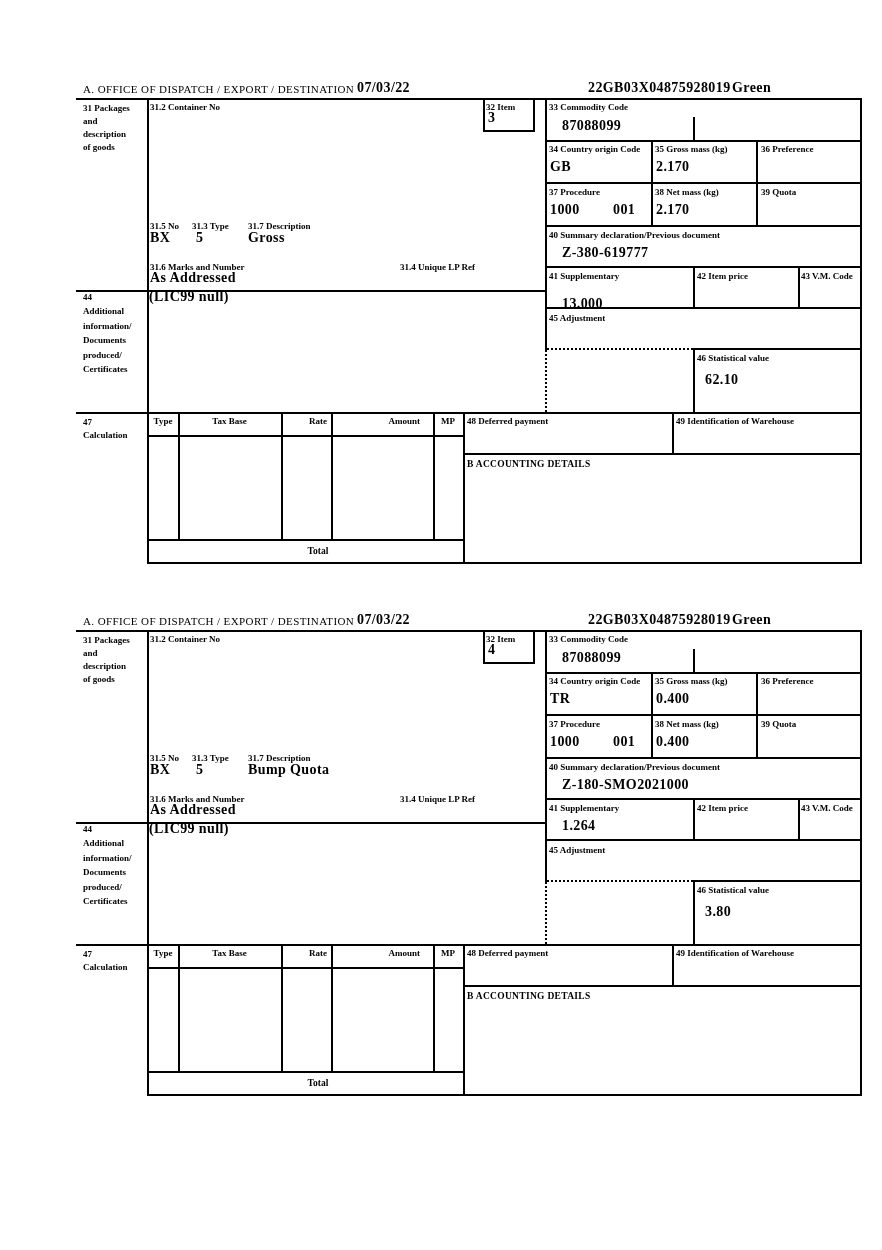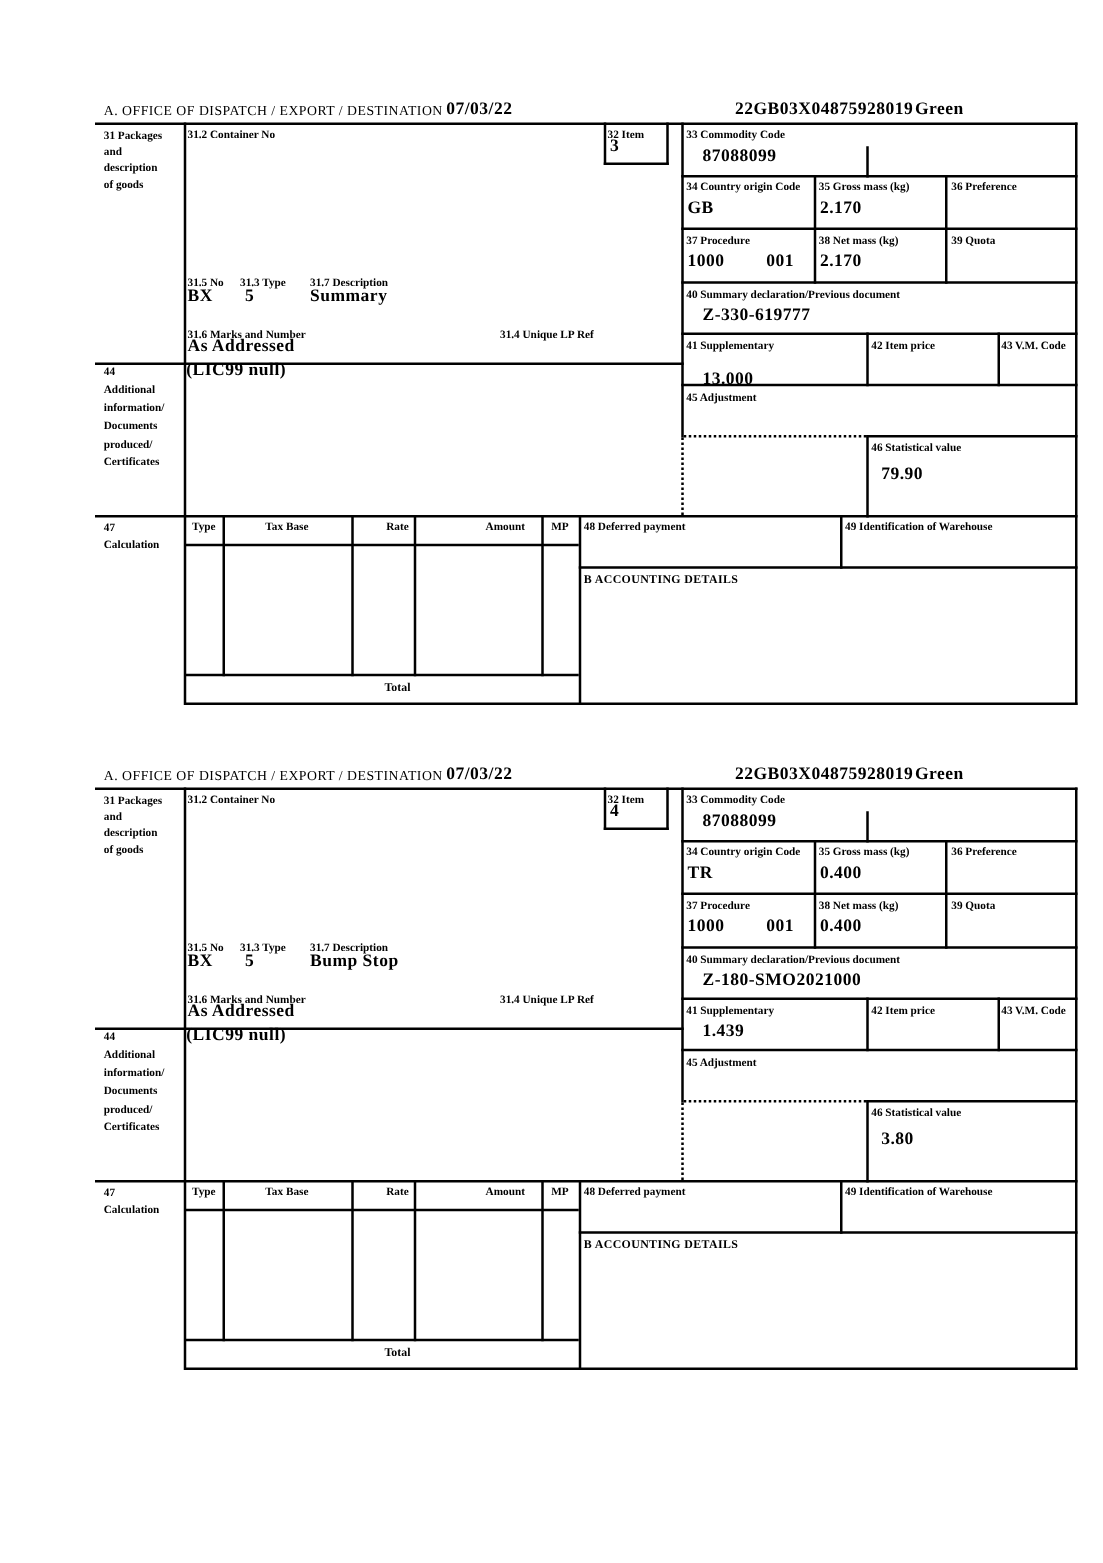--- a/index.html
+++ b/index.html
@@ -70,21 +70,21 @@
 
     <div class="lbl" style="left:74px;top:22px;">31.2 Container No</div>
     <div class="lbl" style="left:410px;top:22px;">32 Item</div>
     <div class="val" style="left:412px;top:30px;">3</div>
 
     <div class="lbl" style="left:74px;top:141px;">31.5 No</div>
     <div class="lbl" style="left:116px;top:141px;">31.3 Type</div>
     <div class="lbl" style="left:172px;top:141px;">31.7 Description</div>
     <div class="val" style="left:74px;top:150px;">BX</div>
     <div class="val" style="left:120px;top:150px;">5</div>
-    <div class="val" style="left:172px;top:150px;">Summary</div>
+    <div class="val" style="left:172px;top:150px;">Gross</div>
 
     <div class="lbl" style="left:74px;top:182px;">31.6 Marks and Number</div>
     <div class="lbl" style="left:324px;top:182px;">31.4 Unique LP Ref</div>
     <div class="val" style="left:74px;top:190px;">As Addressed</div>
 
     <div class="lbl" style="left:473px;top:22px;">33 Commodity Code</div>
     <div class="val" style="left:486px;top:38px;">87088099</div>
 
     <div class="lbl" style="left:473px;top:64px;">34 Country origin Code</div>
     <div class="val" style="left:474px;top:79px;">GB</div>
@@ -93,30 +93,30 @@
     <div class="lbl" style="left:685px;top:64px;">36 Preference</div>
 
     <div class="lbl" style="left:473px;top:107px;">37 Procedure</div>
     <div class="val" style="left:474px;top:122px;">1000</div>
     <div class="val" style="left:537px;top:122px;">001</div>
     <div class="lbl" style="left:579px;top:107px;">38 Net mass (kg)</div>
     <div class="val" style="left:580px;top:122px;">2.170</div>
     <div class="lbl" style="left:685px;top:107px;">39 Quota</div>
 
     <div class="lbl" style="left:473px;top:150px;">40 Summary declaration/Previous document</div>
-    <div class="val" style="left:486px;top:165px;">Z-330-619777</div>
+    <div class="val" style="left:486px;top:165px;">Z-380-619777</div>
 
     <div class="lbl" style="left:473px;top:191px;">41 Supplementary</div>
     <div class="val" style="left:486px;top:206px;margin-top:10px;">13.000</div>
     <div class="lbl" style="left:621px;top:191px;">42 Item price</div>
     <div class="lbl" style="left:725px;top:191px;">43 V.M. Code</div>
 
     <div class="lbl" style="left:473px;top:233px;">45 Adjustment</div>
     <div class="lbl" style="left:621px;top:273px;">46 Statistical value</div>
-    <div class="val" style="left:629px;top:292px;">79.90</div>
+    <div class="val" style="left:629px;top:292px;">62.10</div>
 
     <div class="lbl" style="left:7px;top:212px;">44</div>
     <div class="lbl" style="left:7px;top:226px;">Additional</div>
     <div class="lbl" style="left:7px;top:241px;">information/</div>
     <div class="lbl" style="left:7px;top:255px;">Documents</div>
     <div class="lbl" style="left:7px;top:270px;">produced/</div>
     <div class="lbl" style="left:7px;top:284px;">Certificates</div>
     <div class="val" style="left:73px;top:209px;">(LIC99 null)</div>
 
     <div class="lbl" style="left:7px;top:337px;">47</div>
@@ -182,21 +182,21 @@
 
     <div class="lbl" style="left:74px;top:22px;">31.2 Container No</div>
     <div class="lbl" style="left:410px;top:22px;">32 Item</div>
     <div class="val" style="left:412px;top:30px;">4</div>
 
     <div class="lbl" style="left:74px;top:141px;">31.5 No</div>
     <div class="lbl" style="left:116px;top:141px;">31.3 Type</div>
     <div class="lbl" style="left:172px;top:141px;">31.7 Description</div>
     <div class="val" style="left:74px;top:150px;">BX</div>
     <div class="val" style="left:120px;top:150px;">5</div>
-    <div class="val" style="left:172px;top:150px;">Bump Stop</div>
+    <div class="val" style="left:172px;top:150px;">Bump Quota</div>
 
     <div class="lbl" style="left:74px;top:182px;">31.6 Marks and Number</div>
     <div class="lbl" style="left:324px;top:182px;">31.4 Unique LP Ref</div>
     <div class="val" style="left:74px;top:190px;">As Addressed</div>
 
     <div class="lbl" style="left:473px;top:22px;">33 Commodity Code</div>
     <div class="val" style="left:486px;top:38px;">87088099</div>
 
     <div class="lbl" style="left:473px;top:64px;">34 Country origin Code</div>
     <div class="val" style="left:474px;top:79px;">TR</div>
@@ -208,21 +208,21 @@
     <div class="val" style="left:474px;top:122px;">1000</div>
     <div class="val" style="left:537px;top:122px;">001</div>
     <div class="lbl" style="left:579px;top:107px;">38 Net mass (kg)</div>
     <div class="val" style="left:580px;top:122px;">0.400</div>
     <div class="lbl" style="left:685px;top:107px;">39 Quota</div>
 
     <div class="lbl" style="left:473px;top:150px;">40 Summary declaration/Previous document</div>
     <div class="val" style="left:486px;top:165px;">Z-180-SMO2021000</div>
 
     <div class="lbl" style="left:473px;top:191px;">41 Supplementary</div>
-    <div class="val" style="left:486px;top:206px;">1.439</div>
+    <div class="val" style="left:486px;top:206px;">1.264</div>
     <div class="lbl" style="left:621px;top:191px;">42 Item price</div>
     <div class="lbl" style="left:725px;top:191px;">43 V.M. Code</div>
 
     <div class="lbl" style="left:473px;top:233px;">45 Adjustment</div>
     <div class="lbl" style="left:621px;top:273px;">46 Statistical value</div>
     <div class="val" style="left:629px;top:292px;">3.80</div>
 
     <div class="lbl" style="left:7px;top:212px;">44</div>
     <div class="lbl" style="left:7px;top:226px;">Additional</div>
     <div class="lbl" style="left:7px;top:241px;">information/</div>

